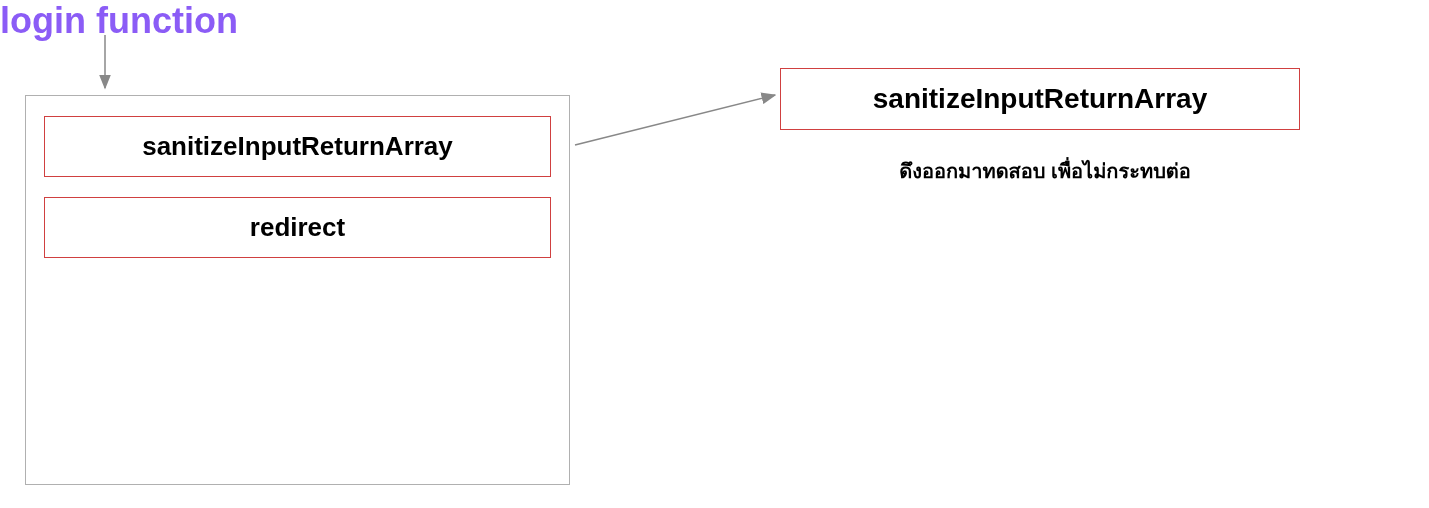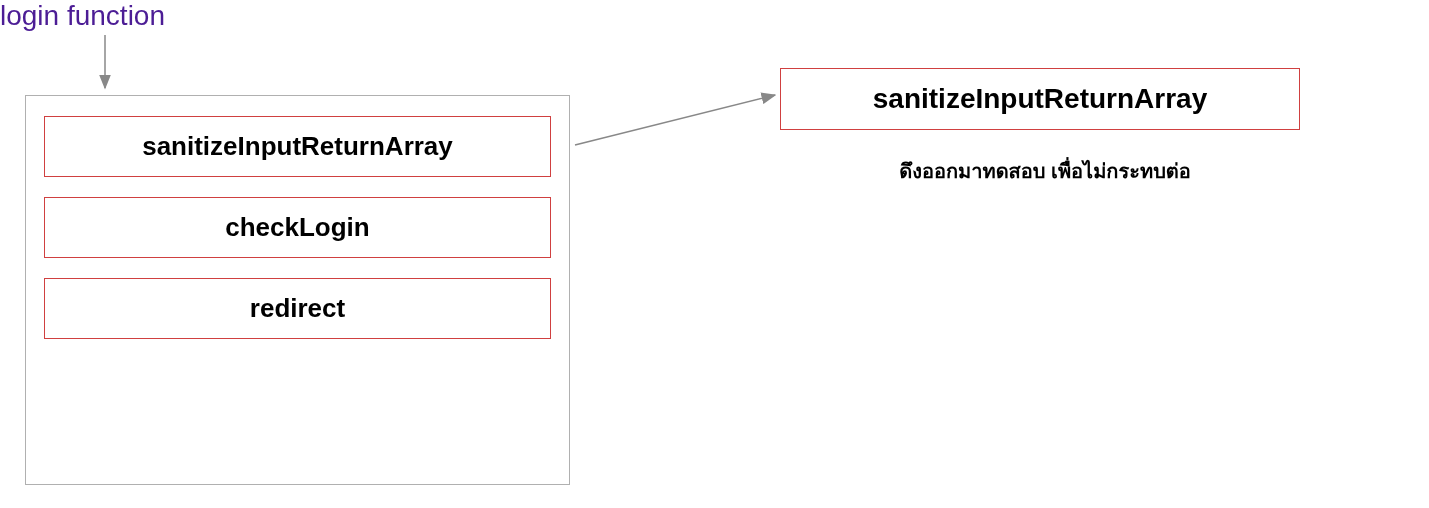--- a/index.html
+++ b/index.html
@@ -11,23 +11,23 @@
       font-family: -apple-system, BlinkMacSystemFont, "Segoe UI", Arial, sans-serif;
       background: #ffffff;
       width: 1429px;
       height: 508px;
       position: relative;
     }
     .title {
       position: absolute;
       left: 0px;
       top: 0px;
-      font-size: 28px;
-      font-weight: 400;
-      color: #4c1d95;
+      font-size: 36px;
+      font-weight: 700;
+      color: #8b5cf6;
     }
     .container-box {
       position: absolute;
       left: 25px;
       top: 95px;
       width: 545px;
       height: 390px;
       border: 1px solid #b0b0b0;
       padding: 20px 18px;
       display: flex;
@@ -84,21 +84,20 @@
     <marker id="arrowhead" markerWidth="10" markerHeight="8" refX="9" refY="4" orient="auto">
       <polygon points="0 0, 10 4, 0 8" fill="#888"></polygon>
     </marker>
   </defs>
   <line x1="105" y1="35" x2="105" y2="88" stroke="#888" stroke-width="1.5" marker-end="url(#arrowhead)"></line>
   <line x1="575" y1="145" x2="775" y2="95" stroke="#888" stroke-width="1.5" marker-end="url(#arrowhead)"></line>
 </svg>
 
 <div class="container-box">
   <div class="fn-box">sanitizeInputReturnArray</div>
-  <div class="fn-box">checkLogin</div>
   <div class="fn-box">redirect</div>
 </div>
 
 <div class="extracted-box">sanitizeInputReturnArray</div>
 
 <div class="caption">
   <span>ดึงออกมาทดสอบ เพื่อไม่กระทบต่อ</span><br>
 </div>
 
 </body></html>

